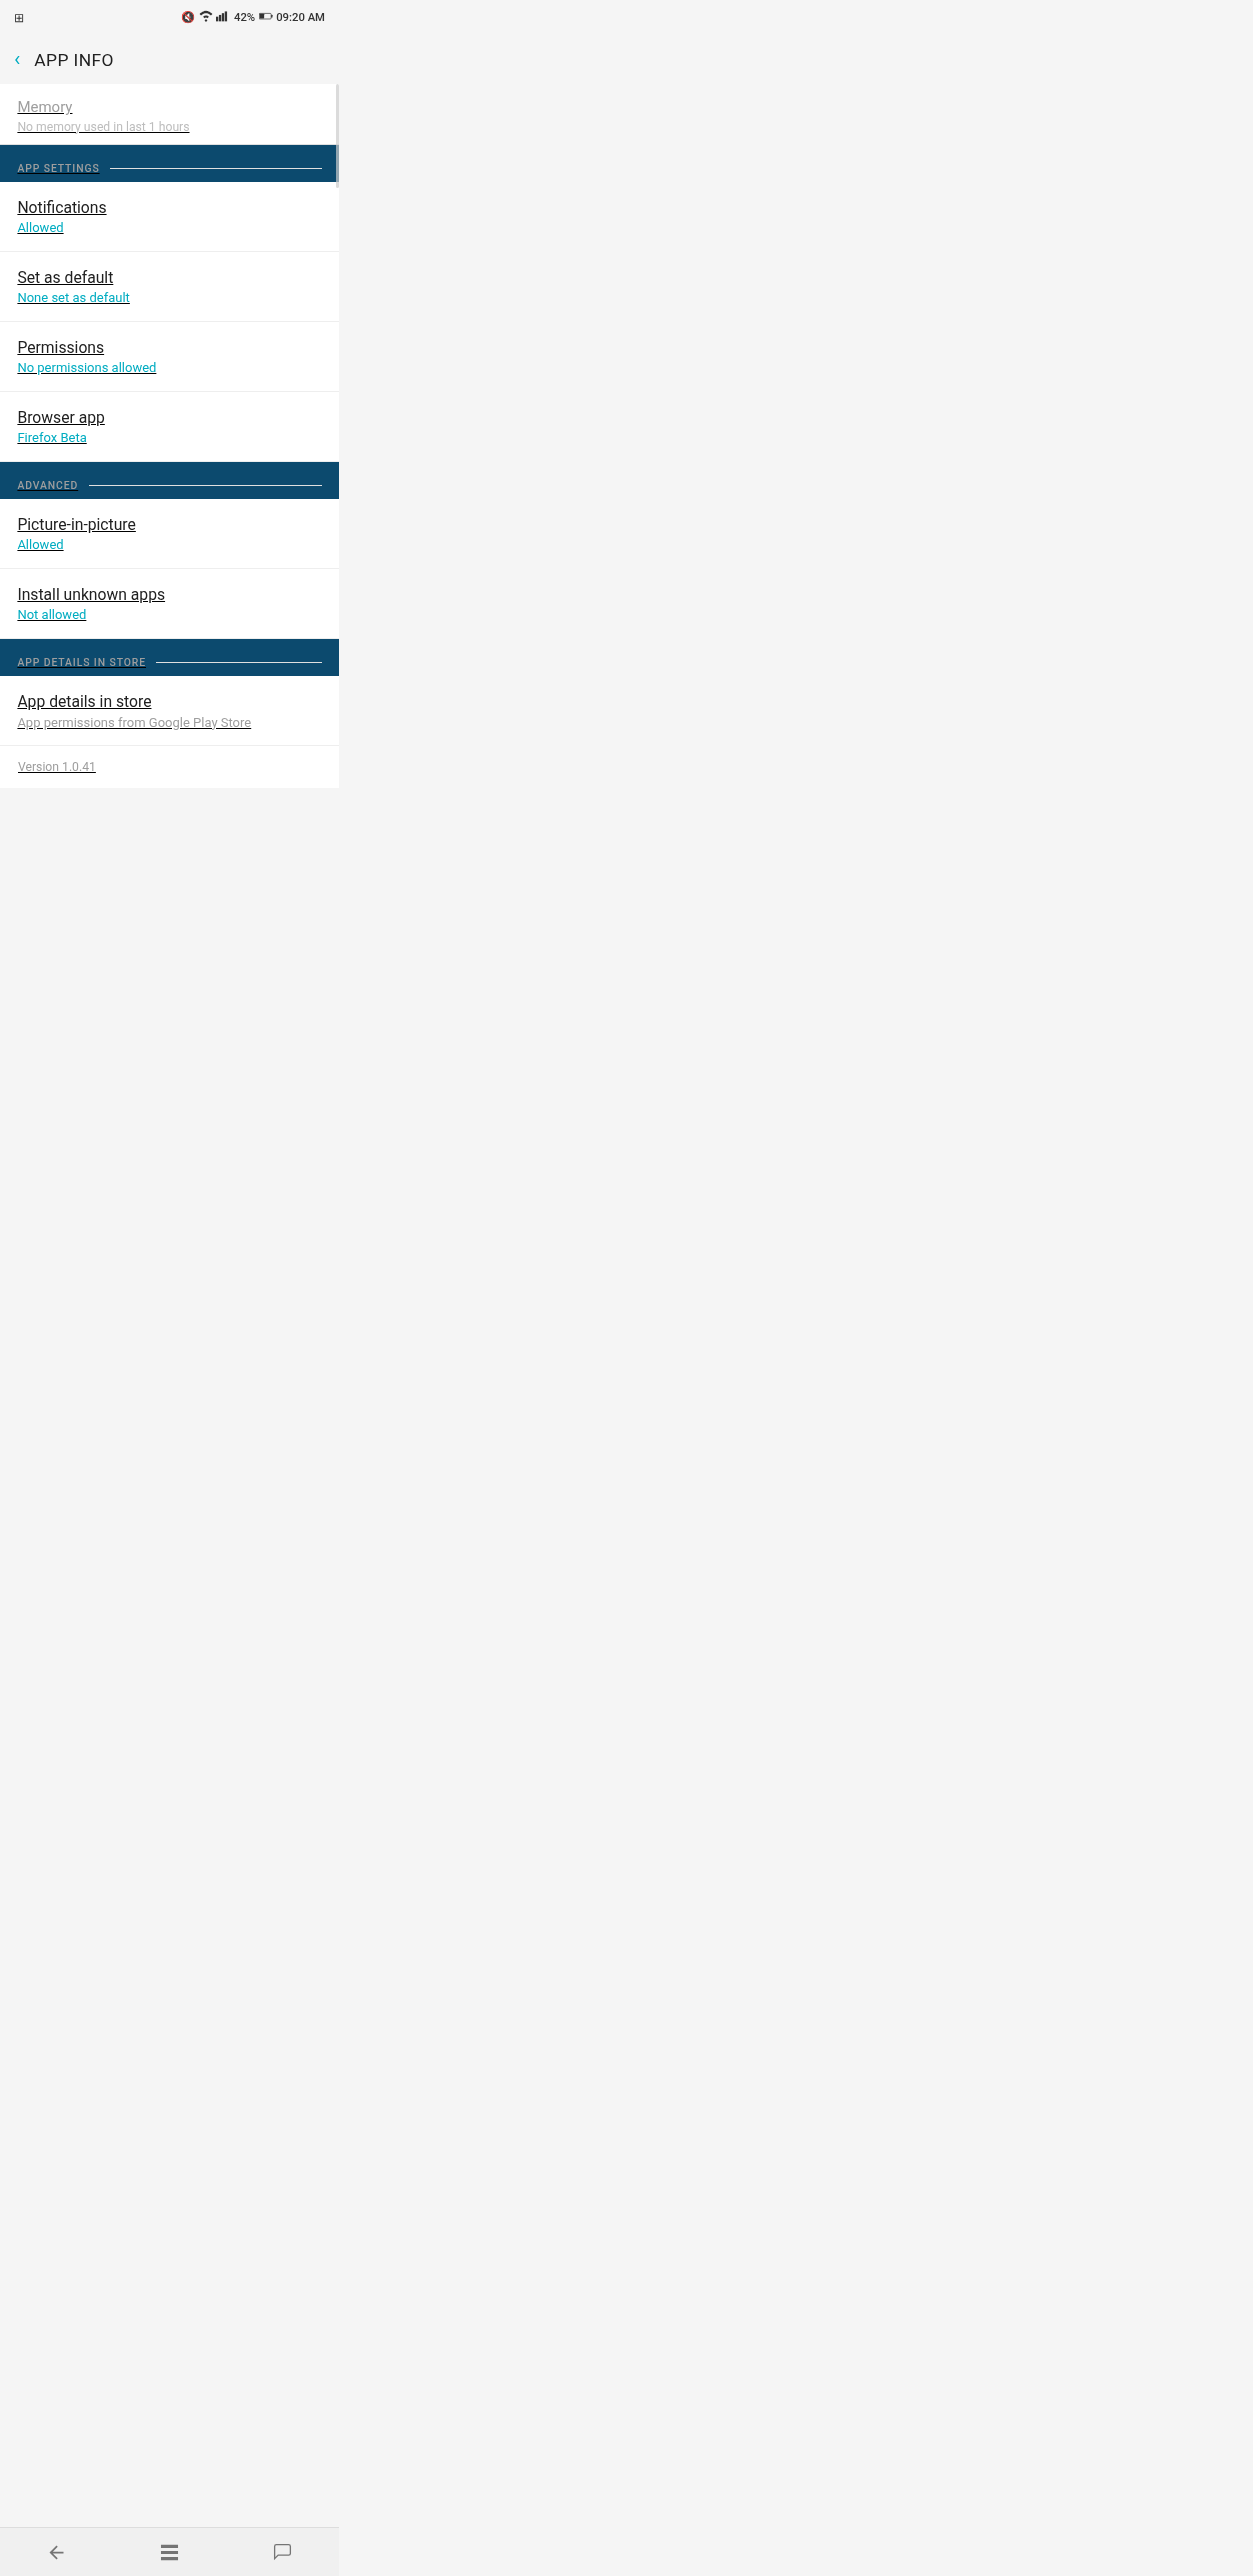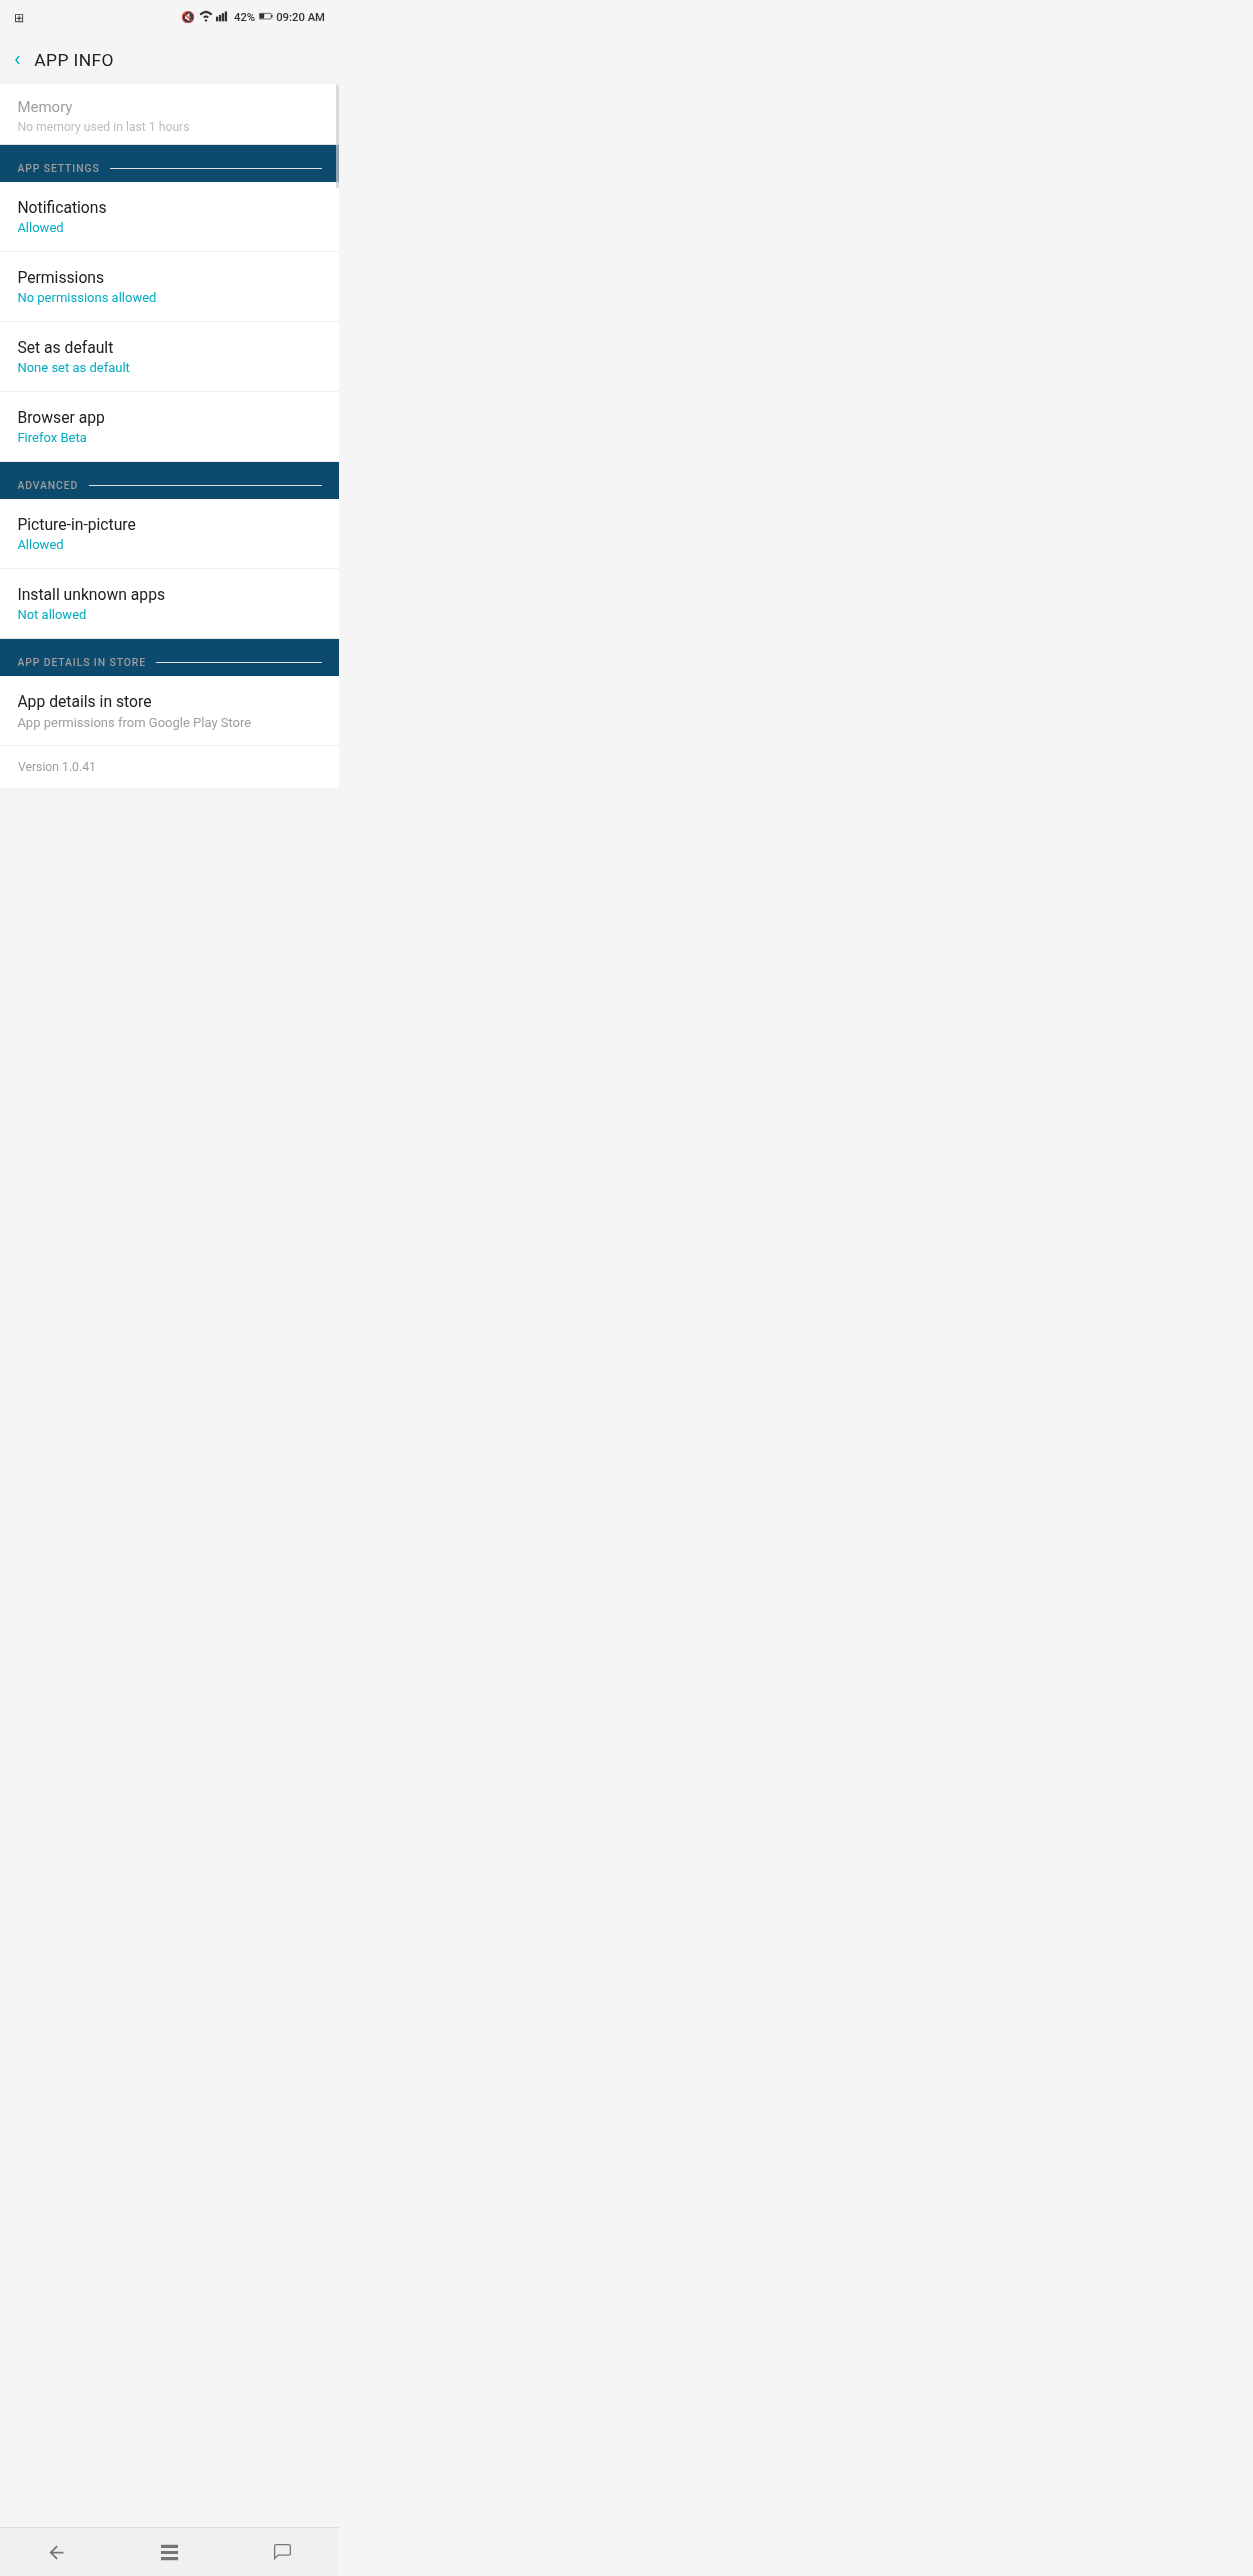--- a/index.html
+++ b/index.html
@@ -64,20 +64,21 @@
       font-size: 17.4px;
       font-weight: 400;
       color: #212121;
       letter-spacing: 0.4px;
     }
 
     
     .content {
       background: #ffffff;
       padding-top: 0;
+      text-decoration: underline;
     }
 
     
     .memory-section {
       background: #ffffff;
       padding: 14px 17.4px 10.4px 17.4px;
       border-bottom: 0.9px solid #e0e0e0;
     }
 
     .memory-title {
@@ -263,27 +264,27 @@
     <span class="section-label">APP SETTINGS</span>
     <div class="section-line"></div>
   </div>
 
   <div class="list-item">
     <div class="item-title">Notifications</div>
     <div class="item-subtitle allowed">Allowed</div>
   </div>
 
   <div class="list-item">
+    <div class="item-title">Set as default</div>
+    <div class="item-subtitle allowed">None set as default</div>
+  </div>
+
+  <div class="list-item">
     <div class="item-title">Permissions</div>
     <div class="item-subtitle allowed">No permissions allowed</div>
-  </div>
-
-  <div class="list-item">
-    <div class="item-title">Set as default</div>
-    <div class="item-subtitle allowed">None set as default</div>
   </div>
 
   <div class="list-item">
     <div class="item-title">Browser app</div>
     <div class="item-subtitle accent">Firefox Beta</div>
   </div>
 
   <div class="section-divider">
     <span class="section-label">ADVANCED</span>
     <div class="section-line"></div>

